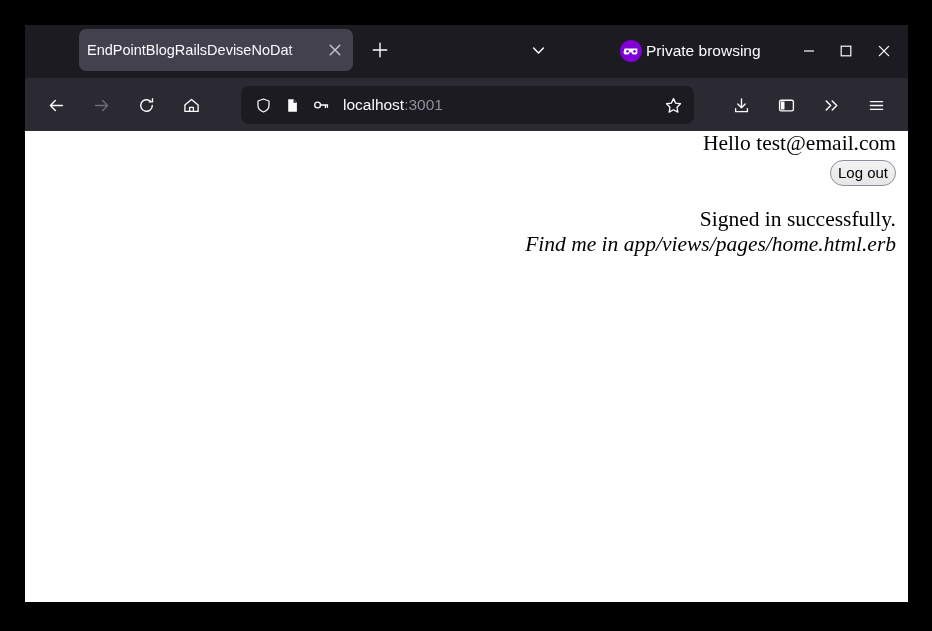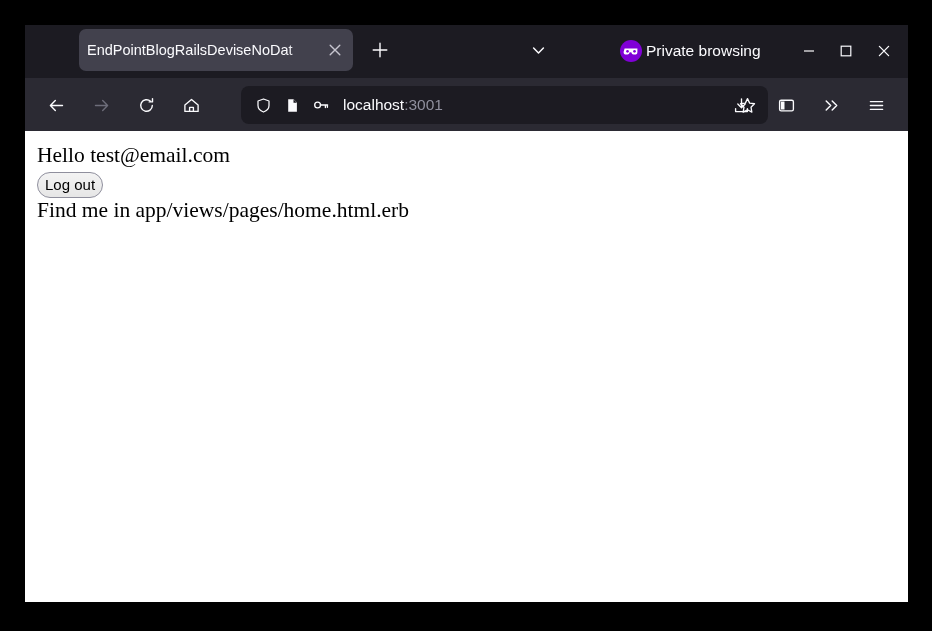--- a/index.html
+++ b/index.html
@@ -168,21 +168,21 @@
   }
   .nav-back    { left: 14px; }
   .nav-fwd     { left: 59px; }
   .nav-reload  { left: 104px; }
   .nav-home    { left: 149px; }
 
   .urlbar {
     position: absolute;
     left: 216px;
     top: 8px;
-    width: 527px;
+    width: 453px;
     height: 38px;
     background: #1c1b22;
     border-radius: 8px;
     display: flex;
     align-items: center;
     box-sizing: border-box;
     padding: 0 6px 0 9px;
   }
 
   .urlbar-ident {
@@ -236,24 +236,25 @@
   .tb-download { left: 699px; }
   .tb-sidebar  { left: 744px; }
   .tb-overflow { left: 789px; }
   .tb-menu     { left: 834px; }
 
   
   .content {
     flex: 1 1 auto;
     background: #ffffff;
     overflow: hidden;
-    padding: 12px 12px;
+    padding: 0 12px;
     box-sizing: border-box;
     font-family: "Liberation Serif", serif;
     color: #000000;
+    text-align: right;
   }
 
   .greeting {
     font-size: 21.5px;
     line-height: 1.18;
     margin: 0 0 2px 0;
     font-family: "Liberation Serif", serif;
   }
 
   .logout-btn {
@@ -280,20 +281,21 @@
     font-weight: bold;
     font-size: 44px;
     line-height: 1.1;
     margin: 28px 0 21px 0;
   }
 
   .page-p {
     font-size: 21.5px;
     margin: 0;
     font-family: "Liberation Serif", serif;
+    font-style: italic;
   }
 
   svg { display: block; }
 </style>
 </head>
 <body>
 
 <div id="root">
   <div class="browser-window">
 
@@ -433,17 +435,18 @@
       <div class="toolbtn tb-menu">
         <svg width="19" height="19" viewBox="0 0 19 19">
           <path d="M3.4 5.6 H15.6 M3.4 9.5 H15.6 M3.4 13.4 H15.6" stroke="#fbfbfe" stroke-width="1.4" fill="none" stroke-linecap="round"></path>
         </svg>
       </div>
     </div>
 
     <div class="content">
       <p class="greeting">Hello test@email.com</p>
       <a class="logout-btn">Log out</a>
+      <p class="flash">Signed in successfully.</p>
       <p class="page-p">Find me in app/views/pages/home.html.erb</p>
     </div>
 
   </div>
 </div>
 
 </body></html>

